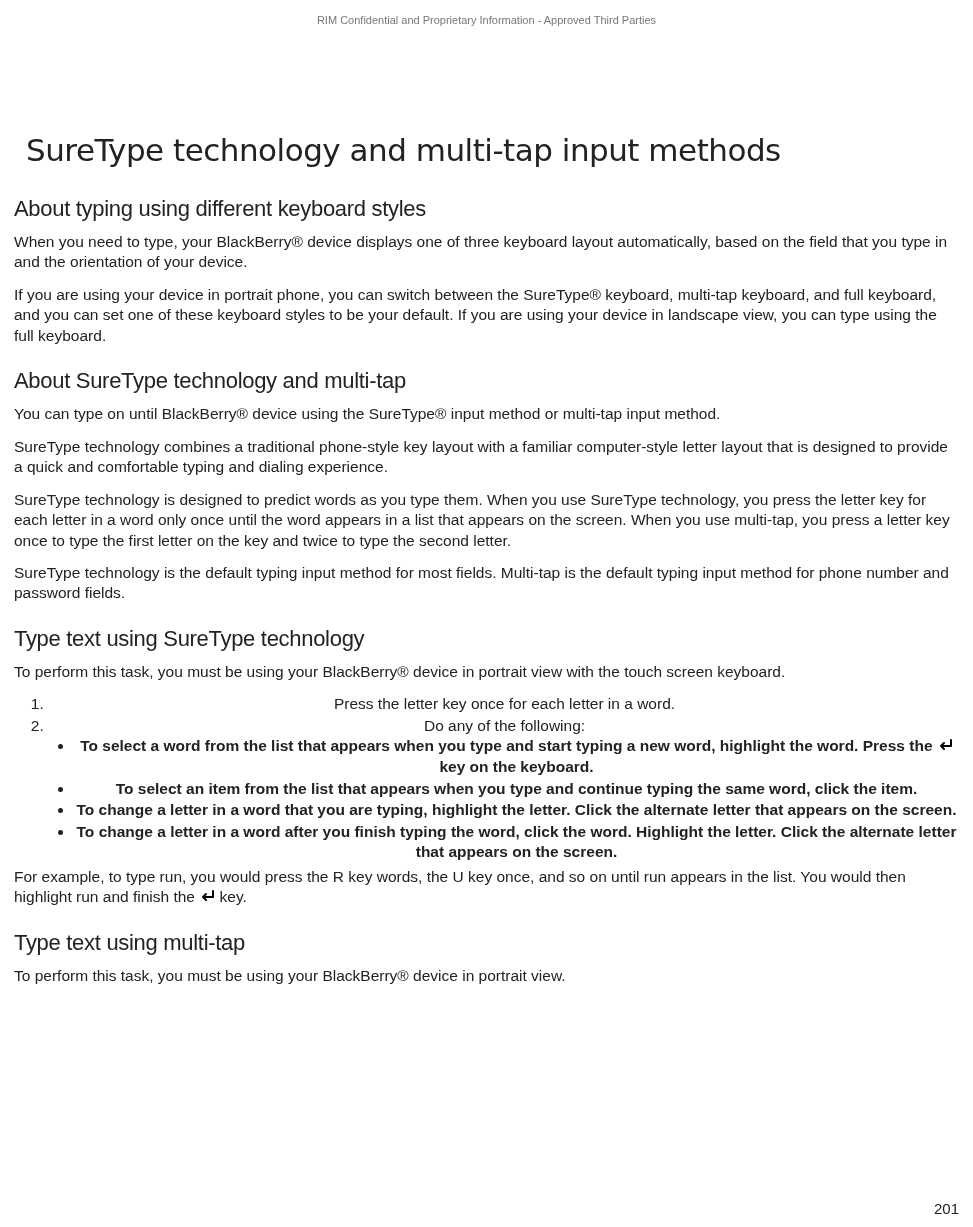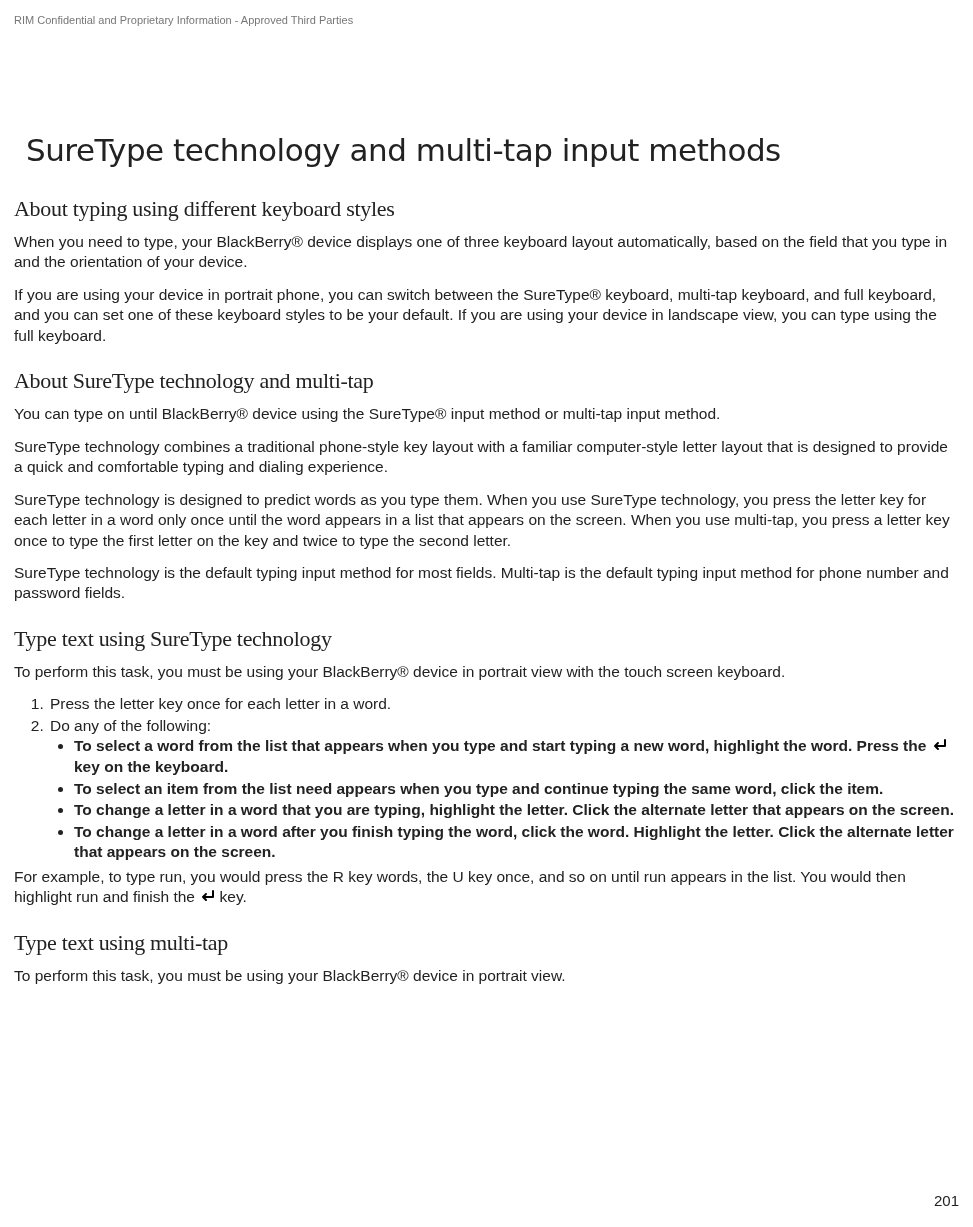--- a/index.html
+++ b/index.html
@@ -9,49 +9,51 @@
     color: #222;
     width: 973px;
     box-sizing: border-box;
     position: relative;
     min-height: 1227px;
   }
   .conf {
     font-size: 11px;
     color: #777;
     margin-bottom: 106px;
+    text-align: center;
   }
   h1 {
     font-family: "Trebuchet MS", "DejaVu Sans", Verdana, sans-serif;
     font-weight: 400;
     font-size: 31px;
     margin: 0 0 28px 12px;
     letter-spacing: -0.5px;
   }
   h2 {
-    font-family: Liberation Serif, serif;
+    font-family: Liberation Sans, sans-serif;
     font-weight: 400;
     font-size: 22px;
     margin: 22px 0 10px 0;
     letter-spacing: -0.3px;
   }
   p {
     font-size: 15.5px;
     line-height: 1.32;
     margin: 0 0 12px 0;
   }
   ol {
     font-size: 15.5px;
     line-height: 1.32;
     margin: 0 0 4px 0;
     padding-left: 34px;
   }
   ol > li {
     padding-left: 2px;
     margin-bottom: 1px;
+    text-align: center;
   }
   ul {
     list-style-type: disc;
     margin: 0;
     padding-left: 24px;
     font-weight: bold;
   }
   ul > li {
     margin-bottom: 1px;
   }
@@ -59,21 +61,21 @@
     display: inline-block;
     vertical-align: middle;
   }
   .enter-icon svg {
     width: 16px;
     height: 13px;
   }
   .pagenum {
     position: absolute;
     right: 14px;
-    bottom: 18px;
+    bottom: 10px;
     font-size: 15px;
   }
   b { font-weight: 400; }
 </style>
 </head>
 <body>
 
 <div class="conf">RIM Confidential and Proprietary Information - Approved Third Parties</div>
 
 <h1>SureType technology and multi-tap input methods</h1>
@@ -93,21 +95,21 @@
 <ol>
   <li>Press the letter key once for each letter in a word.</li>
   <li>
     <span>Do any of the following:</span>
     <ul>
       <li>
         <span>To select a word from the list that appears when you type and start typing a new word, highlight the word. Press the </span><span class="enter-icon"><svg viewBox="0 0 16 13">
               <path d="M14 1 L14 7 L4 7 M4 7 L7 4 M4 7 L7 10" stroke="#000" stroke-width="2" fill="none" stroke-linecap="round" stroke-linejoin="round"></path>
             </svg></span><span> key on the keyboard.</span>
       </li>
-      <li>To select an item from the list need appears when you type and continue typing the same word, click the item.</li>
+      <li>To select an item from the list that appears when you type and continue typing the same word, click the item.</li>
       <li>To change a letter in a word that you are typing, highlight the letter. Click the alternate letter that appears on the screen.</li>
       <li>To change a letter in a word after you finish typing the word, click the word. Highlight the letter. Click the alternate letter that appears on the screen.</li>
     </ul>
   </li>
 </ol>
 <p>
   <span>For example, to type </span><b>run</b><span>, you would press the </span><b>R</b><span> key words, the </span><b>U</b><span> key once, and so on until </span><b>run</b><span> appears in the list. You would then highlight </span><b>run</b><span> and finish the </span><span class="enter-icon"><svg viewBox="0 0 16 13">
         <path d="M14 1 L14 7 L4 7 M4 7 L7 4 M4 7 L7 10" stroke="#000" stroke-width="2" fill="none" stroke-linecap="round" stroke-linejoin="round"></path>
       </svg></span><span> key.</span>
 </p>

